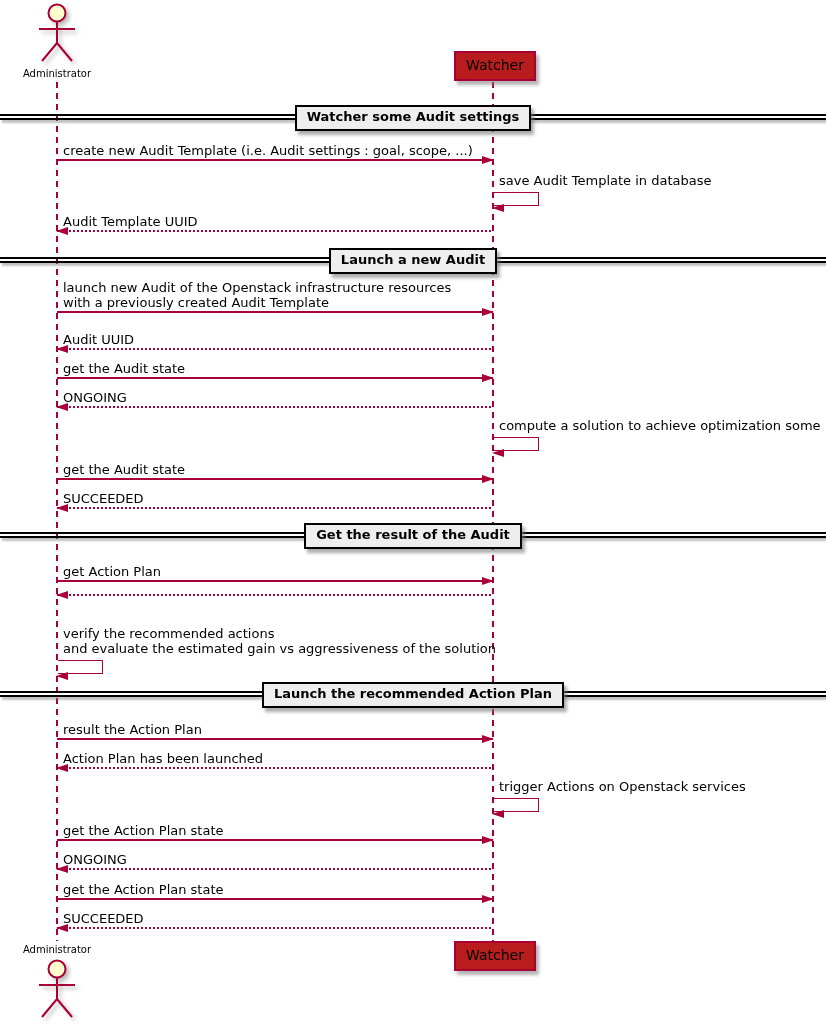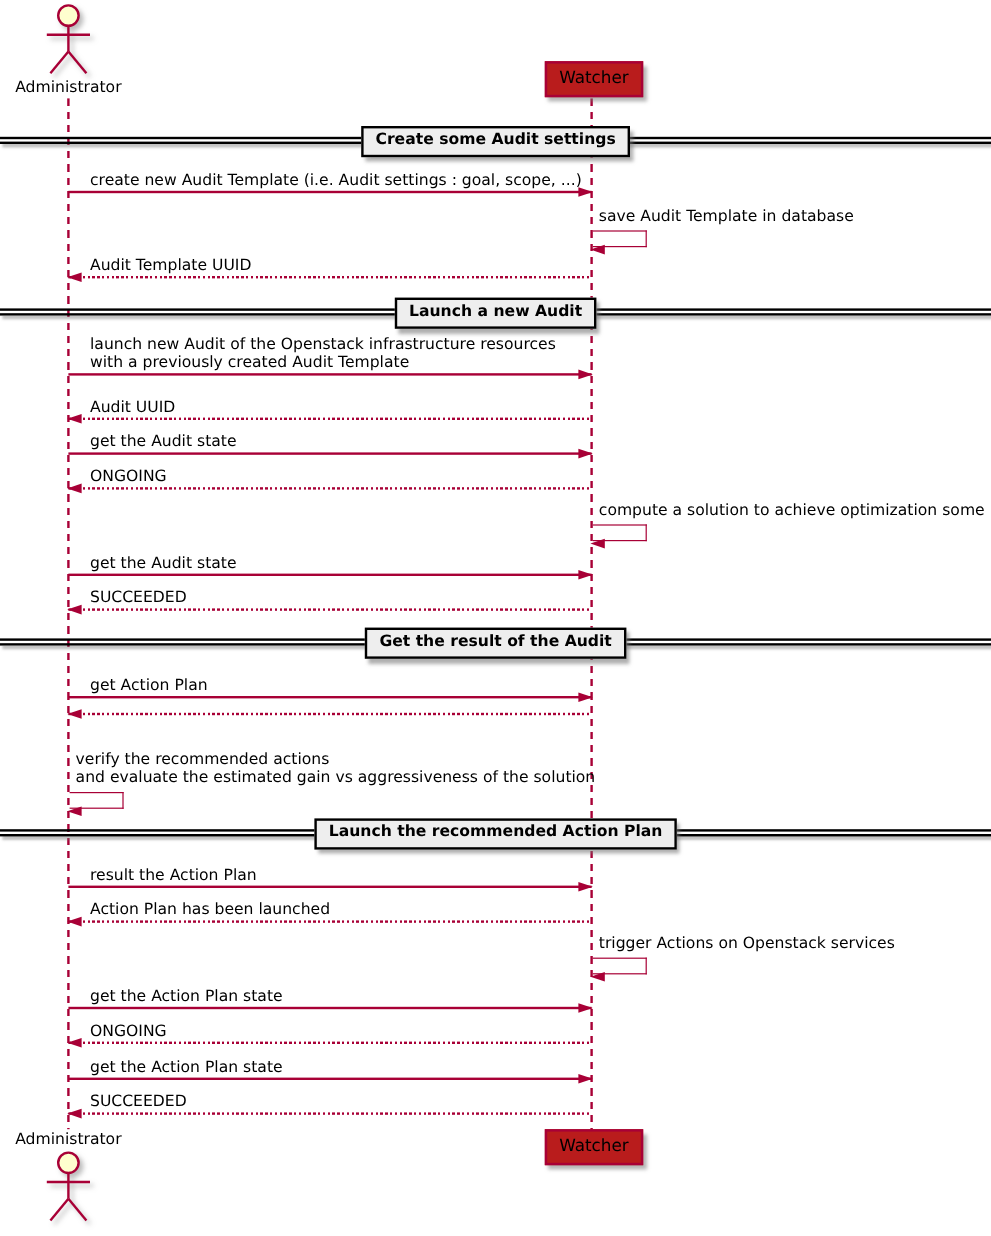--- a/index.html
+++ b/index.html
@@ -15,36 +15,36 @@
   }
   
   .participant {
     position:absolute; z-index:3;
     background:#b91c1c; border:2px solid #A80036;
     padding:4px 10px 5px; font-size:14px; line-height:17px;
     box-shadow:3px 4px 3px rgba(120,120,120,.55); white-space:nowrap;
   }
   
   .actor-figure { position:absolute; z-index:3; filter:drop-shadow(3px 3px 2px rgba(120,120,120,.5)); }
-  .actor-label { position:absolute; z-index:3; width:114px; text-align:center; font-size:13px; line-height:15px; }
+  .actor-label { position:absolute; z-index:3; width:114px; text-align:center; font-size:10px; line-height:15px; }
   
   .divider { position:absolute; left:0; right:0; height:26px; display:flex; justify-content:center; z-index:4; }
   .divider .rule {
     position:absolute; top:9px; left:0; right:0; height:2px;
     border-top:2px solid #000; border-bottom:2px solid #000;
     box-shadow:2px 3px 2px rgba(120,120,120,.45);
   }
   .divider .dbox {
     position:relative; background:#EEEEEE; border:2px solid #000;
     padding:2px 10px 3px; font-size:13px; font-weight:bold; line-height:16px;
     box-shadow:3px 4px 3px rgba(120,120,120,.6); white-space:nowrap;
   }
   
   .msg { position:absolute; left:57px; width:436px; z-index:2; }
-  .m-label { font-size:13px; line-height:15px; white-space:pre; margin-left:18px; }
+  .m-label { font-size:13px; line-height:15px; white-space:pre; margin-left:6px; }
   .ret .m-label { }
   .m-line { position:relative; margin-top:1px; height:1.5px; background:#A80036; }
   .ret .m-line {
     height:1.6px; background:repeating-linear-gradient(to right,#A80036 0 2px,transparent 2px 4px);
   }
   .head-r {
     position:absolute; right:-1px; top:50%; transform:translateY(-50%);
     width:0; height:0; border-left:12px solid #A80036;
     border-top:4.5px solid transparent; border-bottom:4.5px solid transparent;
   }
@@ -80,21 +80,21 @@
     <line x1="3" y1="27" x2="39" y2="27" stroke="#A80036" stroke-width="2"></line>
     <line x1="21" y1="41" x2="6" y2="59" stroke="#A80036" stroke-width="2"></line>
     <line x1="21" y1="41" x2="36" y2="59" stroke="#A80036" stroke-width="2"></line>
   </svg>
   <div class="actor-label" style="left:0; top:66px">Administrator</div>
 
   <div class="participant" style="left:454px; top:51px">Watcher</div>
 
   <div class="divider" style="top:105px">
     <div class="rule"></div>
-    <div class="dbox">Create some Audit settings</div>
+    <div class="dbox">Watcher some Audit settings</div>
   </div>
 
   <div class="msg solid" style="top:143px">
     <div class="m-label">create new Audit Template (i.e. Audit settings : goal, scope, ...)</div>
     <div class="m-line">
         <span class="head-r"></span>
       </div>
   </div>
 
   <div class="self" style="left:493px; top:173px">

